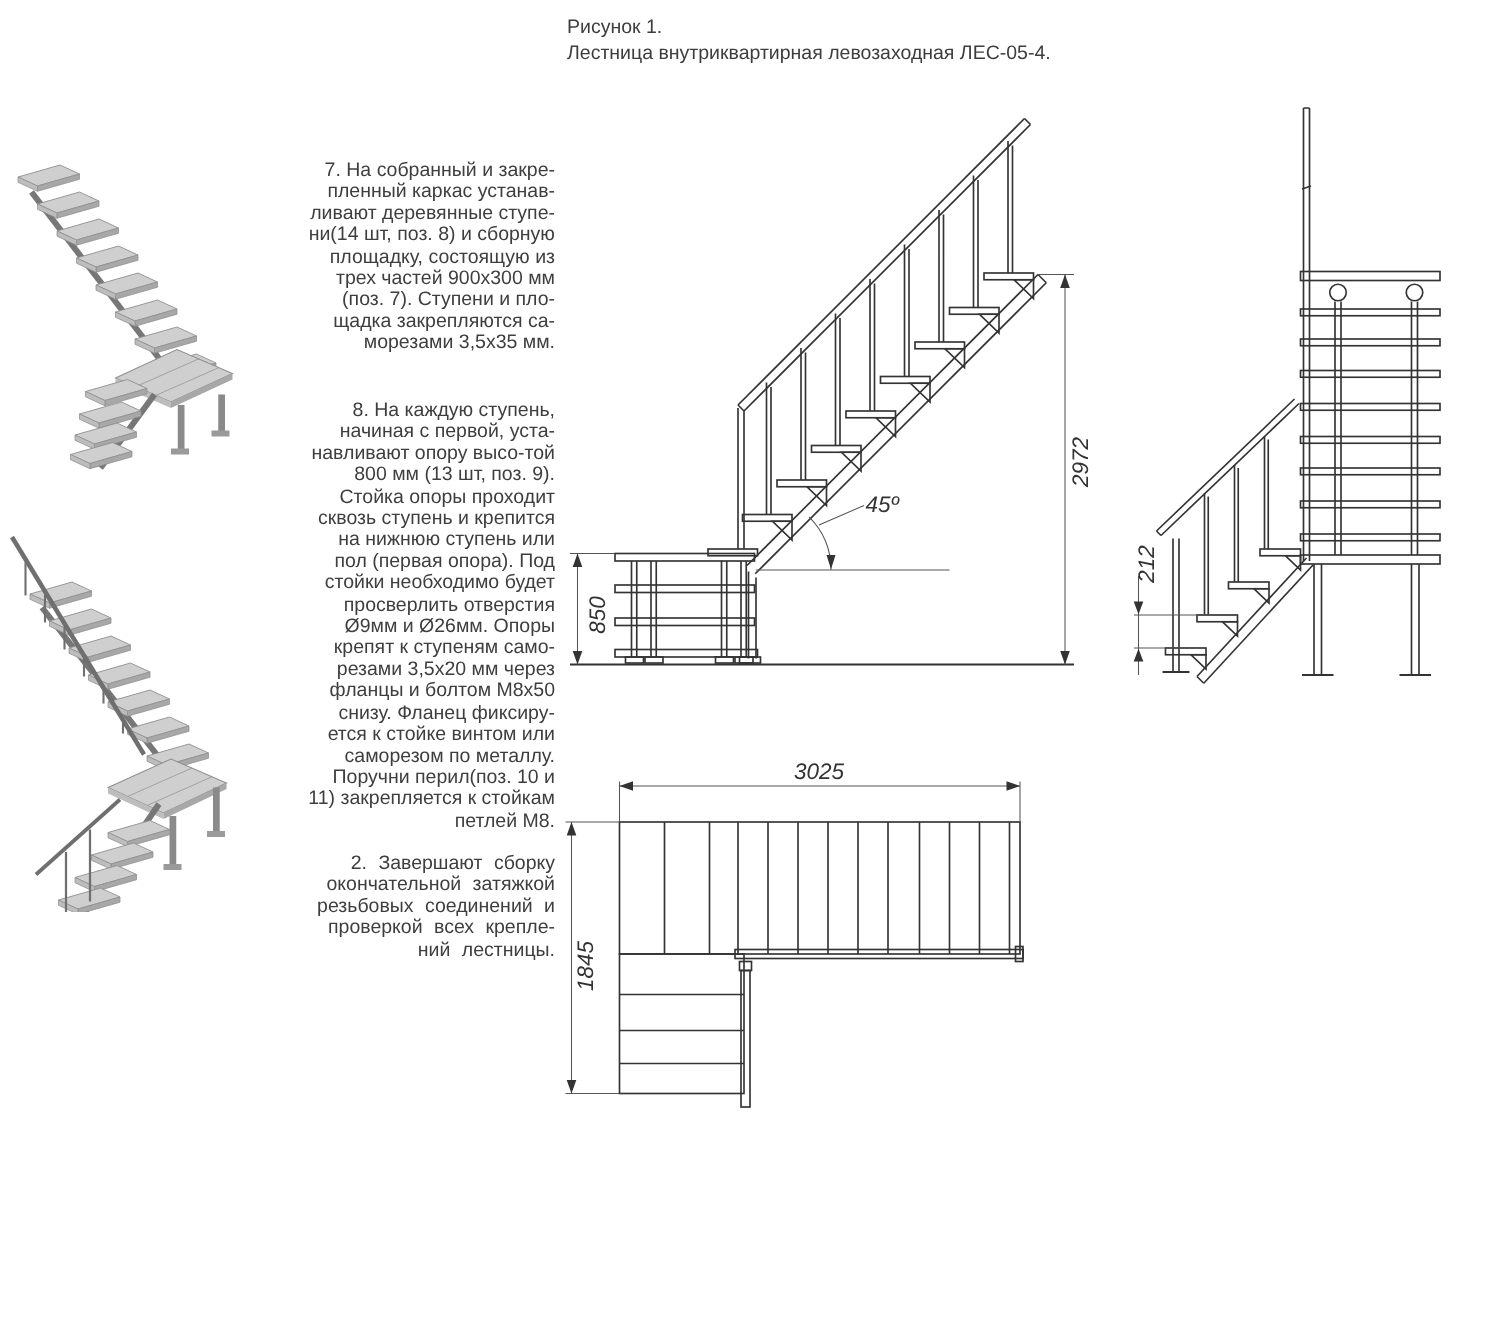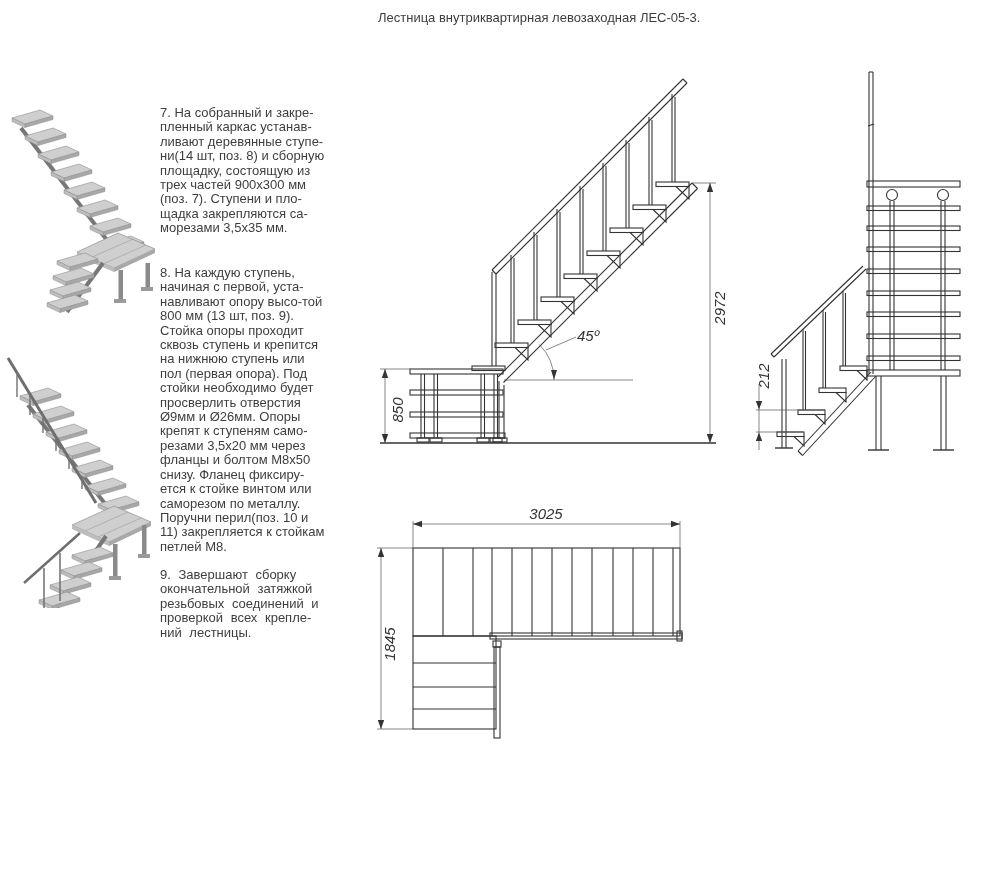--- a/index.html
+++ b/index.html
@@ -1,20 +1,20 @@
 <!DOCTYPE html>
 <html><head>
 <meta charset="utf-8">
 <style>
   html,body{margin:0;padding:0;background:#ffffff;}
   .page{position:relative;width:995px;height:891px;background:#ffffff;overflow:hidden;
         font-family:"Liberation Sans",sans-serif;color:#3e3e3e;}
   .caption{position:absolute;left:378px;top:9px;font-size:13px;line-height:17px;color:#3d3d3d;}
   .col-text{position:absolute;left:160px;top:0;width:210px;font-size:13px;line-height:14.4px;color:#3e3e3e;}
-  .col-text p{position:absolute;margin:0;white-space:pre-line;width:210px;}
+  .col-text p{position:absolute;margin:0;white-space:pre-line;width:210px;text-align:right;}
   .p7{top:106px;}
   .p8{top:266px;}
   .p9{top:568px;word-spacing:4px;width:204px;}
   svg{position:absolute;}
   .sv{left:380px;top:58px;}
   .fv{left:755px;top:58px;}
   .pv{left:345px;top:505px;}
   .iso1{left:3px;top:98px;}
   .iso2{left:0px;top:333px;}
   .ln{stroke:#333;stroke-width:1.1;fill:none;}
@@ -22,21 +22,22 @@
   .thk{stroke:#333;stroke-width:1.4;fill:none;}
   .ar{fill:#333;stroke:none;}
   .dim{font:italic 15px "Liberation Sans",sans-serif;fill:#333;}
 </style>
 </head>
 <body>
 
 <div class="page">
 
   <div class="caption">
-    <div>Лестница внутриквартирная левозаходная ЛЕС-05-3.</div>
+    <div>Рисунок 1.</div>
+    <div>Лестница внутриквартирная левозаходная ЛЕС-05-4.</div>
   </div>
 
   <div class="col-text">
     <p class="p7">7. На собранный и закре-
 пленный каркас устанав-
 ливают деревянные ступе-
 ни(14 шт, поз. 8) и сборную
 площадку, состоящую из
 трех частей 900х300 мм
 (поз. 7). Ступени и пло-
@@ -55,21 +56,21 @@
 Ø9мм и Ø26мм. Опоры
 крепят к ступеням само-
 резами 3,5х20 мм через
 фланцы и болтом М8х50
 снизу. Фланец фиксиру-
 ется к стойке винтом или
 саморезом по металлу.
 Поручни перил(поз. 10 и
 11) закрепляется к стойкам
 петлей М8.</p>
-    <p class="p9">9. Завершают сборку
+    <p class="p9">2. Завершают сборку
 окончательной затяжкой
 резьбовых соединений и
 проверкой всех крепле-
 ний лестницы.</p>
   </div>
 
   <svg class="iso1" width="155" height="230" viewBox="0 0 155 230">
     <defs>
       <g id="tr1">
         <polygon points="0,8 28,0 41,6 13,14" fill="#cfcfcf" stroke="#8f8f8f" stroke-width="0.6"></polygon>

